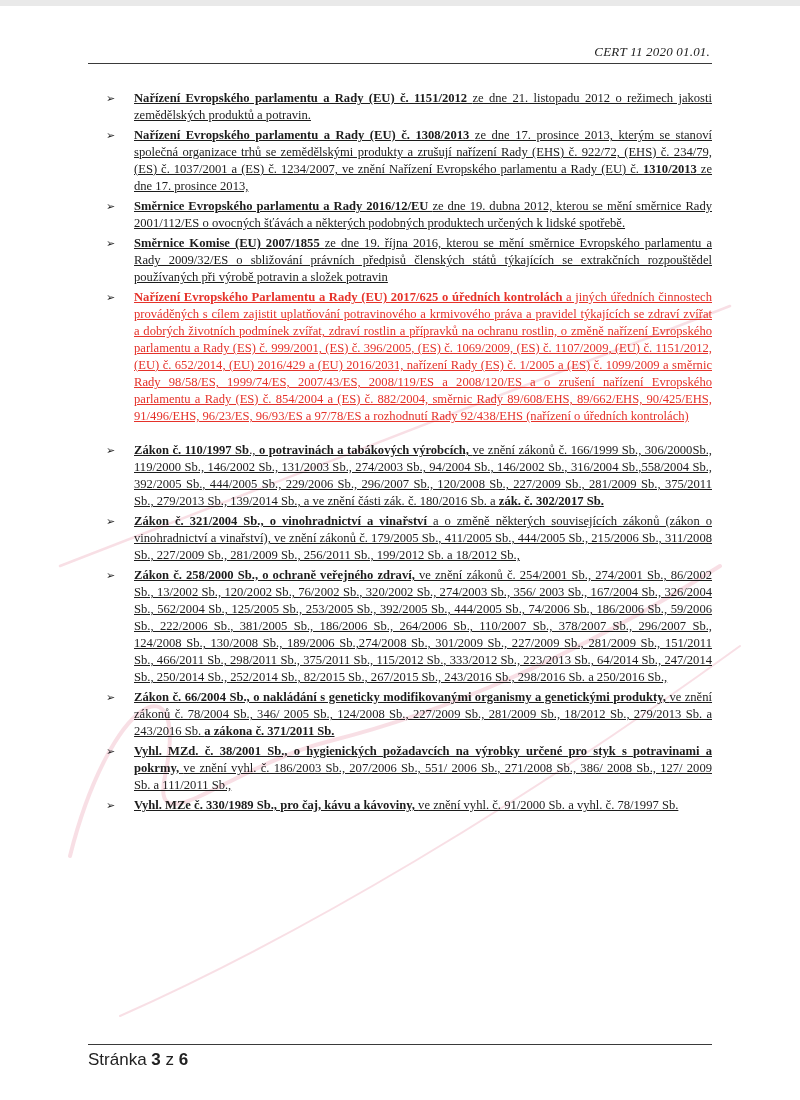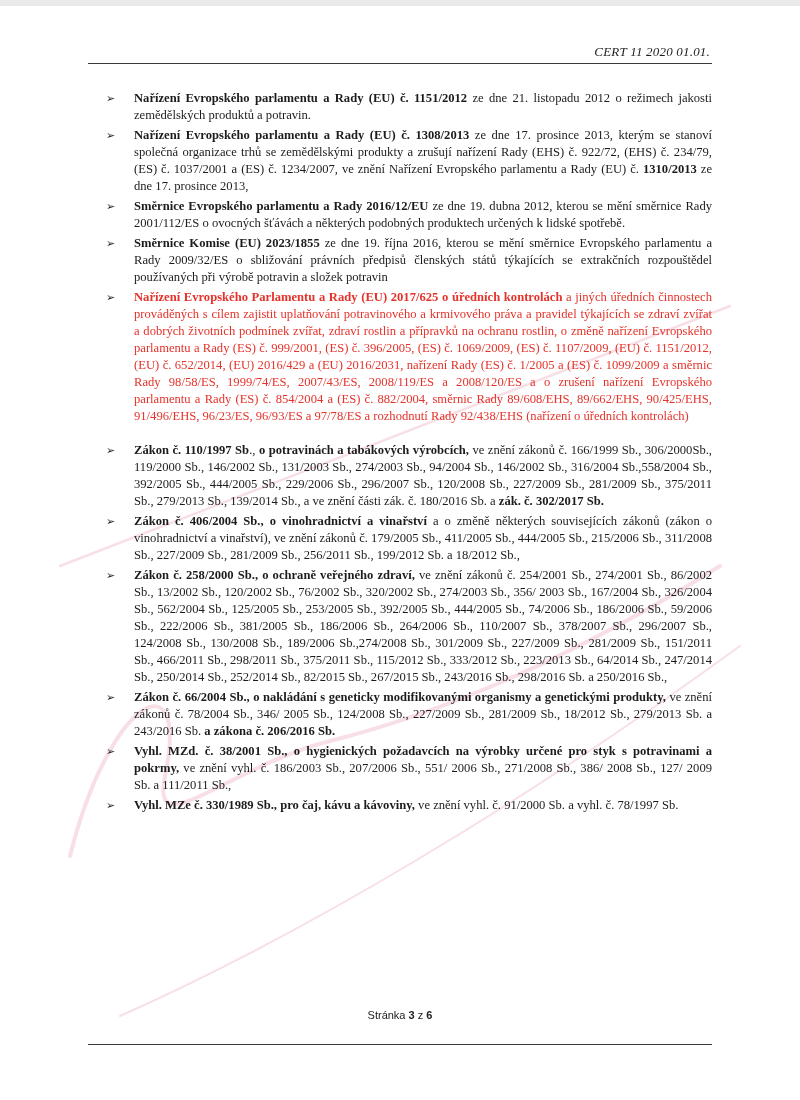--- a/index.html
+++ b/index.html
@@ -46,30 +46,30 @@
   .bullet {
     flex: 0 0 28px;
     font-family: "DejaVu Sans", sans-serif;
     font-size: 11px;
     line-height: 17px;
     color: #222;
   }
   .txt {
     flex: 1;
     text-align: justify;
+    text-decoration: underline;
   }
   .b { font-weight: bold; }
   .footer-text {
     position: absolute;
-    top: 1003px;
+    top: 1044px;
     left: 88px;
     width: 624px;
-    text-align: center;
     font-family: "Liberation Sans", "DejaVu Sans", sans-serif;
-    font-size: 11px;
+    font-size: 17px;
     color: #222;
   }
   .watermark {
     position: absolute;
     left: 0; top: 0;
     pointer-events: none;
   }
 </style>
 </head>
 <body>
@@ -95,41 +95,41 @@
       <div class="item">
         <span class="bullet">➢</span>
         <div class="txt"><span class="b">Nařízení Evropského parlamentu a Rady (EU) č. 1308/2013 </span><span>ze dne 17. prosince 2013, kterým se stanoví společná organizace trhů se zemědělskými produkty a zrušují nařízení Rady (EHS) č. 922/72, (EHS) č. 234/79, (ES) č. 1037/2001 a (ES) č. 1234/2007, ve znění Nařízení Evropského parlamentu a Rady (EU) č. </span><span class="b">1310/2013</span><span> ze dne 17. prosince 2013,</span></div>
       </div>
       <div class="item">
         <span class="bullet">➢</span>
         <div class="txt"><span class="b">Směrnice Evropského parlamentu a Rady 2016/12/EU </span><span>ze dne 19. dubna 2012, kterou se mění směrnice Rady 2001/112/ES o ovocných šťávách a některých podobných produktech určených k lidské spotřebě.</span></div>
       </div>
       <div class="item">
         <span class="bullet">➢</span>
-        <div class="txt"><span class="b">Směrnice Komise (EU) 2023/1855 </span><span>ze dne 19. října 2016, kterou se mění směrnice Evropského parlamentu a Rady 2009/32/ES o sbližování právních předpisů členských států týkajících se extrakčních rozpouštědel používaných při výrobě potravin a složek potravin</span></div>
+        <div class="txt"><span class="b">Směrnice Komise (EU) 2007/1855 </span><span>ze dne 19. října 2016, kterou se mění směrnice Evropského parlamentu a Rady 2009/32/ES o sbližování právních předpisů členských států týkajících se extrakčních rozpouštědel používaných při výrobě potravin a složek potravin</span></div>
       </div>
       <div class="item" style="color: rgb(229, 50, 42);">
         <span class="bullet">➢</span>
         <div class="txt"><span class="b">Nařízení Evropského Parlamentu a Rady (EU) 2017/625 o úředních kontrolách </span><span>a jiných úředních činnostech prováděných s cílem zajistit uplatňování potravinového a krmivového práva a pravidel týkajících se zdraví zvířat a dobrých životních podmínek zvířat, zdraví rostlin a přípravků na ochranu rostlin, o změně nařízení Evropského parlamentu a Rady (ES) č. 999/2001, (ES) č. 396/2005, (ES) č. 1069/2009, (ES) č. 1107/2009, (EU) č. 1151/2012, (EU) č. 652/2014, (EU) 2016/429 a (EU) 2016/2031, nařízení Rady (ES) č. 1/2005 a (ES) č. 1099/2009 a směrnic Rady 98/58/ES, 1999/74/ES, 2007/43/ES, 2008/119/ES a 2008/120/ES a o zrušení nařízení Evropského parlamentu a Rady (ES) č. 854/2004 a (ES) č. 882/2004, směrnic Rady 89/608/EHS, 89/662/EHS, 90/425/EHS, 91/496/EHS, 96/23/ES, 96/93/ES a 97/78/ES a rozhodnutí Rady 92/438/EHS (nařízení o úředních kontrolách)</span></div>
       </div>
       <div class="item gap">
         <span class="bullet">➢</span>
         <div class="txt"><span class="b">Zákon č. 110/1997 Sb</span><span>., </span><span class="b">o potravinách a tabákových výrobcích, </span><span>ve znění zákonů č. 166/1999 Sb., 306/2000Sb., 119/2000 Sb., 146/2002 Sb., 131/2003 Sb., 274/2003 Sb., 94/2004 Sb., 146/2002 Sb., 316/2004 Sb.,558/2004 Sb., 392/2005 Sb., 444/2005 Sb., 229/2006 Sb., 296/2007 Sb., 120/2008 Sb., 227/2009 Sb., 281/2009 Sb., 375/2011 Sb., 279/2013 Sb., 139/2014 Sb., a ve znění části zák. č. 180/2016 Sb. a </span><span class="b">zák. č. 302/2017 Sb.</span></div>
       </div>
       <div class="item">
         <span class="bullet">➢</span>
-        <div class="txt"><span class="b">Zákon č. 406/2004 Sb., o vinohradnictví a vinařství </span><span>a o změně některých souvisejících zákonů (zákon o vinohradnictví a vinařství), ve znění zákonů č. 179/2005 Sb., 411/2005 Sb., 444/2005 Sb., 215/2006 Sb., 311/2008 Sb., 227/2009 Sb., 281/2009 Sb., 256/2011 Sb., 199/2012 Sb. a 18/2012 Sb.,</span></div>
+        <div class="txt"><span class="b">Zákon č. 321/2004 Sb., o vinohradnictví a vinařství </span><span>a o změně některých souvisejících zákonů (zákon o vinohradnictví a vinařství), ve znění zákonů č. 179/2005 Sb., 411/2005 Sb., 444/2005 Sb., 215/2006 Sb., 311/2008 Sb., 227/2009 Sb., 281/2009 Sb., 256/2011 Sb., 199/2012 Sb. a 18/2012 Sb.,</span></div>
       </div>
       <div class="item">
         <span class="bullet">➢</span>
         <div class="txt"><span class="b">Zákon č. 258/2000 Sb., o ochraně veřejného zdraví, </span><span>ve znění zákonů č. 254/2001 Sb., 274/2001 Sb., 86/2002 Sb., 13/2002 Sb., 120/2002 Sb., 76/2002 Sb., 320/2002 Sb., 274/2003 Sb., 356/ 2003 Sb., 167/2004 Sb., 326/2004 Sb., 562/2004 Sb., 125/2005 Sb., 253/2005 Sb., 392/2005 Sb., 444/2005 Sb., 74/2006 Sb., 186/2006 Sb., 59/2006 Sb., 222/2006 Sb., 381/2005 Sb., 186/2006 Sb., 264/2006 Sb., 110/2007 Sb., 378/2007 Sb., 296/2007 Sb., 124/2008 Sb., 130/2008 Sb., 189/2006 Sb.,274/2008 Sb., 301/2009 Sb., 227/2009 Sb., 281/2009 Sb., 151/2011 Sb., 466/2011 Sb., 298/2011 Sb., 375/2011 Sb., 115/2012 Sb., 333/2012 Sb., 223/2013 Sb., 64/2014 Sb., 247/2014 Sb., 250/2014 Sb., 252/2014 Sb., 82/2015 Sb., 267/2015 Sb., 243/2016 Sb., 298/2016 Sb. a 250/2016 Sb.,</span></div>
       </div>
       <div class="item">
         <span class="bullet">➢</span>
-        <div class="txt"><span class="b">Zákon č. 66/2004 Sb., o nakládání s geneticky modifikovanými organismy a genetickými produkty, </span><span>ve znění zákonů č. 78/2004 Sb., 346/ 2005 Sb., 124/2008 Sb., 227/2009 Sb., 281/2009 Sb., 18/2012 Sb., 279/2013 Sb. a 243/2016 Sb. </span><span class="b">a zákona č. 206/2016 Sb.</span></div>
+        <div class="txt"><span class="b">Zákon č. 66/2004 Sb., o nakládání s geneticky modifikovanými organismy a genetickými produkty, </span><span>ve znění zákonů č. 78/2004 Sb., 346/ 2005 Sb., 124/2008 Sb., 227/2009 Sb., 281/2009 Sb., 18/2012 Sb., 279/2013 Sb. a 243/2016 Sb. </span><span class="b">a zákona č. 371/2011 Sb.</span></div>
       </div>
       <div class="item">
         <span class="bullet">➢</span>
         <div class="txt"><span class="b">Vyhl. MZd. č. 38/2001 Sb., o hygienických požadavcích na výrobky určené pro styk s potravinami a pokrmy, </span><span>ve znění vyhl. č. 186/2003 Sb., 207/2006 Sb., 551/ 2006 Sb., 271/2008 Sb., 386/ 2008 Sb., 127/ 2009 Sb. a  111/2011 Sb.,</span></div>
       </div>
       <div class="item">
         <span class="bullet">➢</span>
         <div class="txt"><span class="b">Vyhl. MZe č. 330/1989 Sb., pro čaj, kávu a kávoviny, </span><span>ve znění vyhl. č. 91/2000 Sb. a vyhl. č. 78/1997 Sb.</span></div>
       </div>
     </div>

